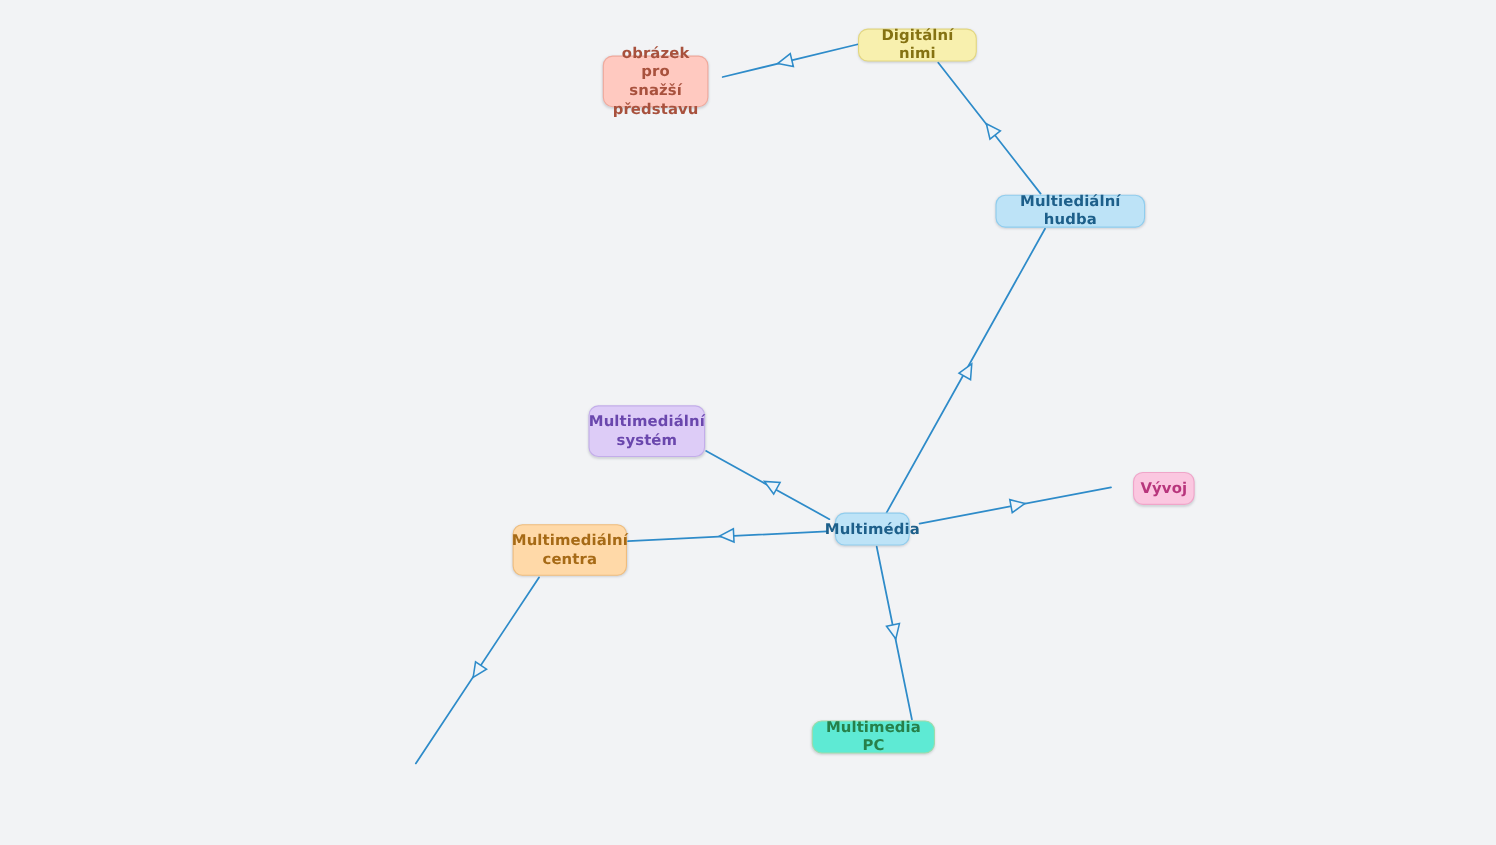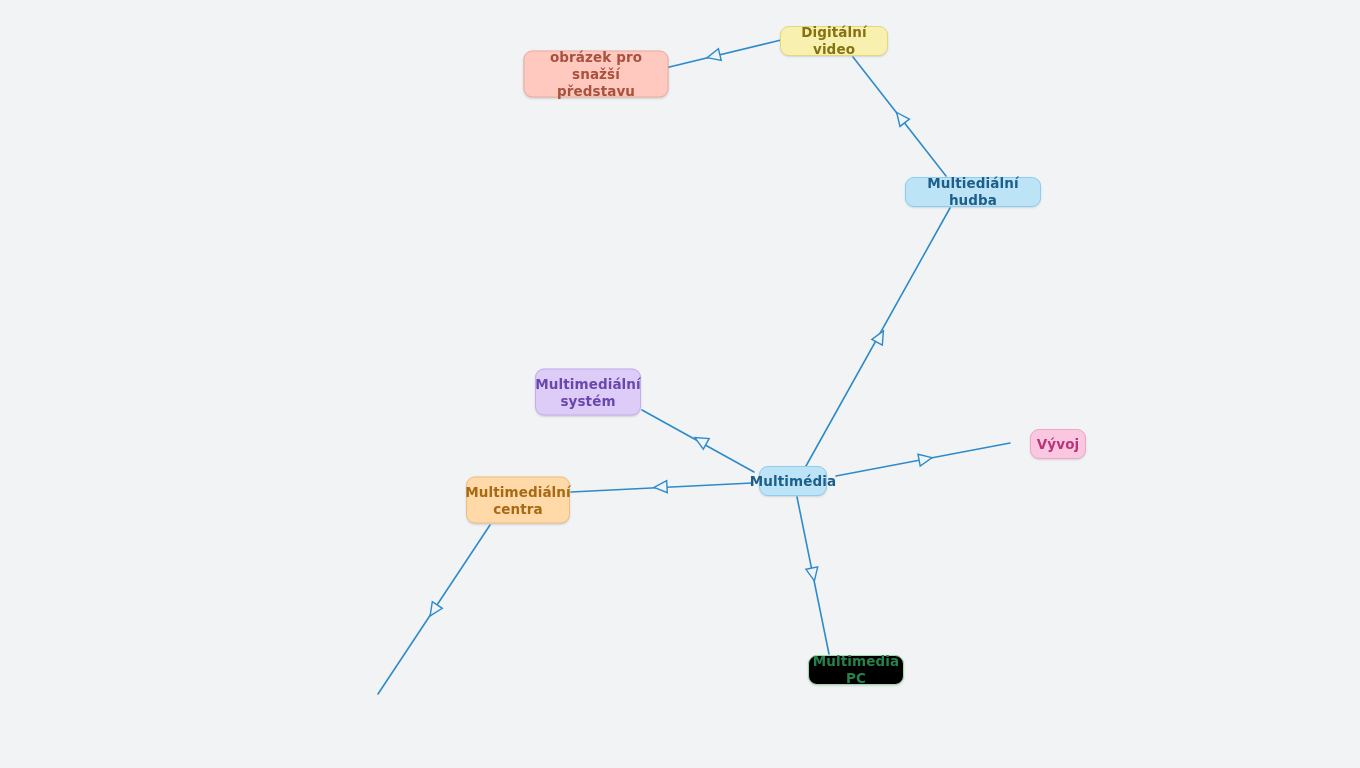--- a/index.html
+++ b/index.html
@@ -80,23 +80,23 @@
       <g>
         <line x1="836" y1="476" x2="1010" y2="443" stroke="#2e8bc9" stroke-width="1.6" stroke-linecap="round"></line>
         <polygon points="7,0 -6,-6 -6,6" fill="#eef4f9" stroke="#2e8bc9" stroke-width="1.4" stroke-linejoin="miter" transform="translate(925,459) rotate(-10.738897100905442)"></polygon>
       </g>
       <g>
         <line x1="797" y1="497" x2="829" y2="654" stroke="#2e8bc9" stroke-width="1.6" stroke-linecap="round"></line>
         <polygon points="7,0 -6,-6 -6,6" fill="#eef4f9" stroke="#2e8bc9" stroke-width="1.4" stroke-linejoin="miter" transform="translate(813,574) rotate(78.47968005228896)"></polygon>
       </g>
     </svg>
 <div class="node" style="left: 793px; top: 481px; width: 68px; height: 30px; background: rgb(189, 227, 247); border-color: rgb(143, 205, 238); color: rgb(29, 95, 138);">Multimédia</div>
-    <div class="node" style="left: 834px; top: 41px; width: 108px; height: 30px; background: rgb(248, 240, 174); border-color: rgb(227, 215, 127); color: rgb(133, 114, 19);">Digitální video</div>
-    <div class="node" style="left: 596px; top: 74px; width: 145px; height: 47px; background: rgb(255, 201, 192); border-color: rgb(240, 169, 156); color: rgb(168, 81, 61);">obrázek pro
+    <div class="node" style="left: 834px; top: 41px; width: 108px; height: 30px; background: rgb(248, 240, 174); border-color: rgb(227, 215, 127); color: rgb(133, 114, 19);">Digitální nimi</div>
+    <div class="node" style="left: 596px; top: 74px; width: 96px; height: 47px; background: rgb(255, 201, 192); border-color: rgb(240, 169, 156); color: rgb(168, 81, 61);">obrázek pro
 snažší představu</div>
     <div class="node" style="left: 973px; top: 192px; width: 136px; height: 30px; background: rgb(189, 227, 247); border-color: rgb(143, 205, 238); color: rgb(29, 95, 138);">Multiediální hudba</div>
     <div class="node" style="left: 588px; top: 392px; width: 106px; height: 47px; background: rgb(221, 204, 247); border-color: rgb(195, 173, 234); color: rgb(106, 71, 173);">Multimediální
 systém</div>
     <div class="node" style="left: 1058px; top: 444px; width: 56px; height: 30px; background: rgb(251, 199, 224); border-color: rgb(240, 165, 201); color: rgb(184, 53, 124);">Vývoj</div>
     <div class="node" style="left: 518px; top: 500px; width: 104px; height: 47px; background: rgb(255, 217, 168); border-color: rgb(239, 189, 125); color: rgb(166, 106, 22);">Multimediální
 centra</div>
-    <div class="node" style="left: 856px; top: 670px; width: 96px; height: 30px; background: #000000; border-color: rgb(157, 220, 170); color: rgb(39, 128, 74);">Multimedia PC</div>
+    <div class="node" style="left: 794px; top: 670px; width: 112px; height: 30px; background: #5eead4; border-color: rgb(157, 220, 170); color: rgb(39, 128, 74);">Multimedia PC</div>
   </div>
 
 </body></html>

